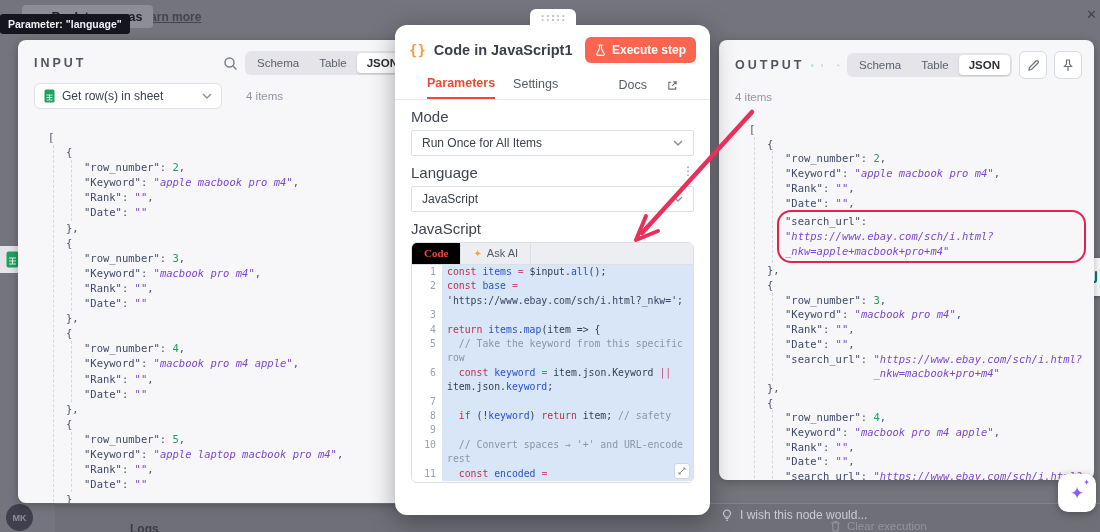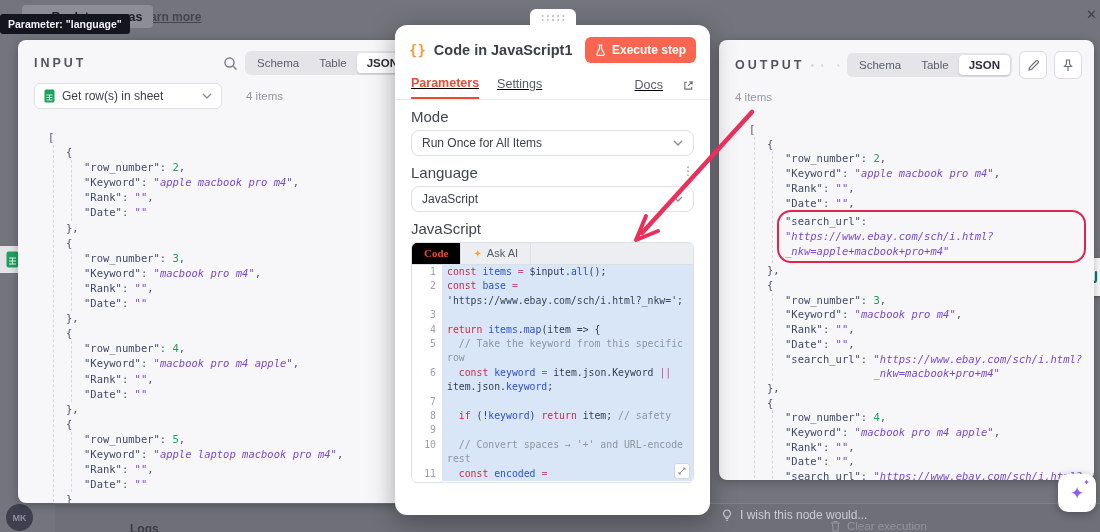--- a/index.html
+++ b/index.html
@@ -72,28 +72,28 @@
   .drag-handle{position:absolute;top:-16px;left:50%;transform:translateX(-50%);width:46px;height:16px;
                background:#fff;border-radius:6px 6px 0 0;cursor:grab;}
   .drag-handle i{display:block;width:26px;height:8px;margin:5px auto 0;
                  background-image:radial-gradient(#bfc2c9 0.9px,transparent 1.1px);background-size:5.2px 4px;}
   .mhead{display:flex;align-items:center;gap:8px;padding:12px 14px 8px;}
   .node-ic{color:#f39b3f;font-family:"DejaVu Sans Mono",monospace;font-weight:bold;font-size:14px;}
   .mtitle{font-size:14.5px;font-weight:bold;color:#3a3f49;}
   .exec{margin-left:auto;background:#fa654f;color:#fff;border:none;border-radius:6px;font-size:12px;
         font-weight:bold;padding:6px 10px;display:flex;gap:6px;align-items:center;cursor:pointer;
         font-family:"Liberation Sans",sans-serif;}
-  .mtabs{display:flex;gap:18px;padding:0 16px;border-bottom:1px solid #e8eaee;align-items:center;text-decoration:underline;}
+  .mtabs{display:flex;gap:18px;padding:0 32px;border-bottom:1px solid #e8eaee;align-items:center;}
   .mtab{font-size:12.5px;color:#555b66;padding:5px 0 7px;cursor:pointer;}
   .mtab.active{color:#ea4b35;font-weight:bold;border-bottom:2px solid #ea4b35;}
   .docs{margin-left:auto;font-size:12.5px;color:#555b66;display:flex;gap:20px;align-items:center;cursor:pointer;}
   .mbody{padding:8px 16px 0;}
   .flabel{display:block;font-size:15px;color:#40454f;margin:8px 0 5px;}
   .flabel.first{margin-top:0;}
-  .select{display:flex;align-items:center;border:1px solid #dbdfe6;border-radius:8px;height:24px;
+  .select{display:flex;align-items:center;border:1px solid #dbdfe6;border-radius:2px;height:24px;
           padding:0 10px;font-size:12px;color:#3a3f49;background:#fff;cursor:pointer;}
   .select .chev{margin-left:auto;}
   .lblrow{display:flex;align-items:center;}
   .vdots{margin-left:auto;color:#8b9099;font-size:12px;cursor:pointer;}
   .editor{border:1px solid #dbdfe6;border-radius:6px;overflow:hidden;position:relative;}
   .ed-tabs{display:flex;background:#eceef1;border-bottom:1px solid #dbdfe6;}
   .ed-tab{font-size:11px;padding:4px 12px 5px;color:#555b66;border-right:1px solid #dbdfe6;
           display:flex;gap:5px;align-items:center;cursor:pointer;}
   .ed-tab.active{background:#000000;color:#ea4b35;font-weight:bold;font-family:Liberation Serif, serif;}
   .ed-tab .spark{color:#f6a23b;font-size:10px;}

